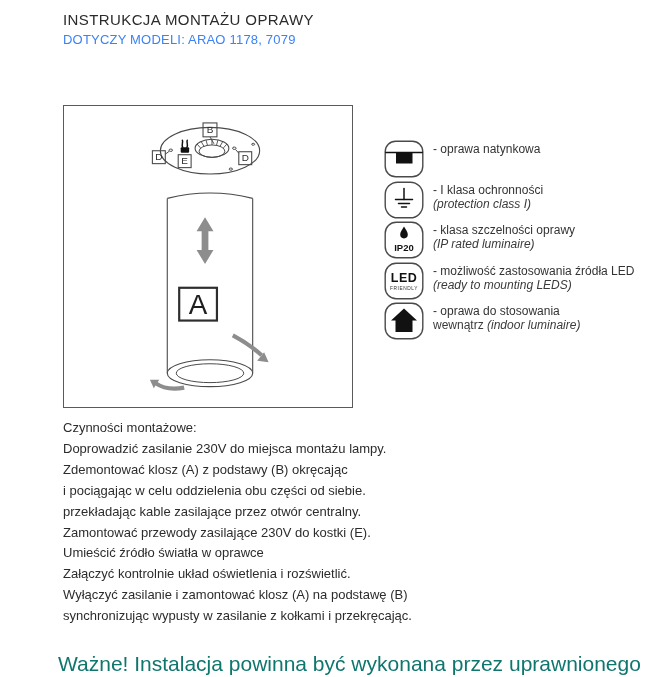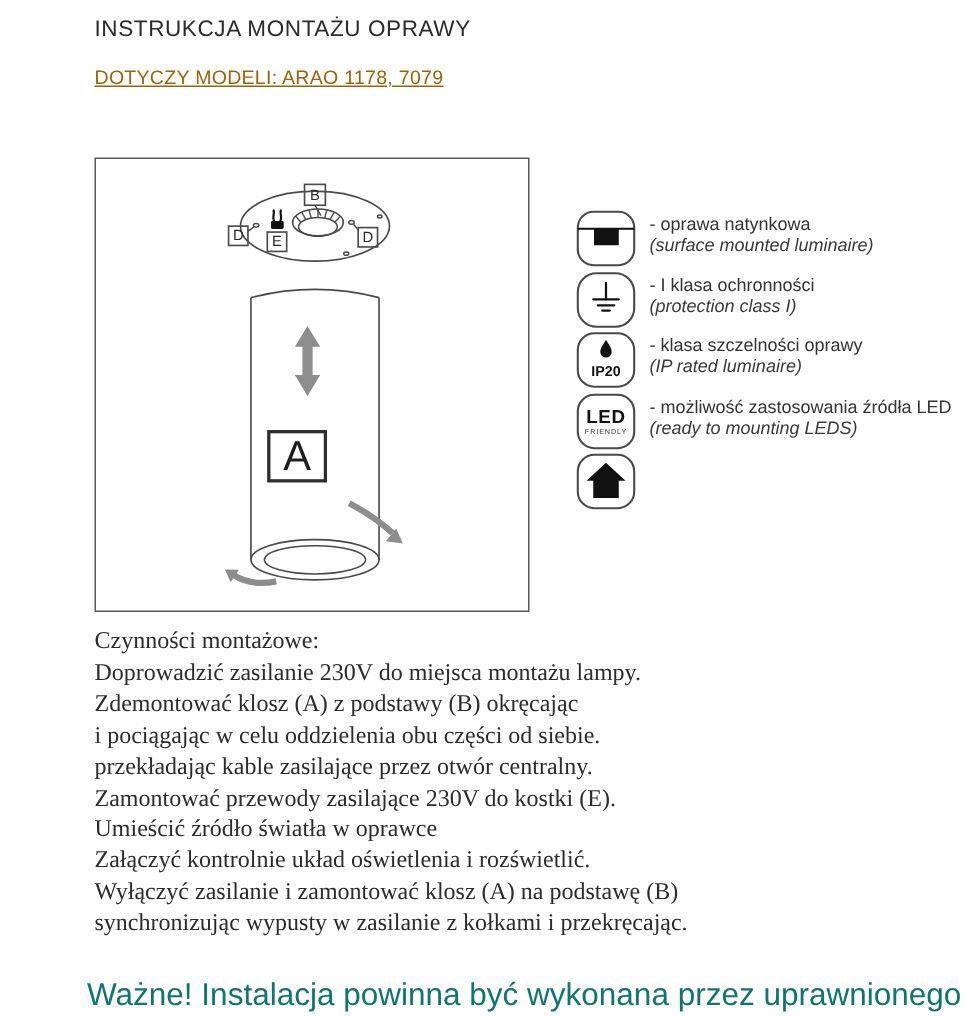--- a/index.html
+++ b/index.html
@@ -1,31 +1,31 @@
 <!DOCTYPE html>
 <html><head>
 <meta charset="utf-8">
 <style>
   html,body{margin:0;padding:0;background:#fff;}
   .page{position:relative;width:650px;height:677px;background:#ffffff;overflow:hidden;
         font-family:"Liberation Sans", sans-serif;color:#2d2d2d;}
   .title{position:absolute;left:63px;top:11px;font-size:15px;font-weight:normal;
          letter-spacing:.4px;color:#2b2b2b;}
-  .subtitle{position:absolute;left:63px;top:44px;font-size:13px;color:#a16207;letter-spacing:.2px;text-decoration:underline;}
+  .subtitle{position:absolute;left:63px;top:32px;font-size:13px;color:#3b82f6;letter-spacing:.2px;}
   .diagram-frame{position:absolute;left:63px;top:105px;width:290px;height:303px;
                  border:1px solid #5a5a5a;box-sizing:border-box;}
   .diagram-frame svg{display:block;}
   .features{position:absolute;left:384px;top:140px;display:flex;flex-direction:column;gap:2.5px;}
   .feature-row{display:flex;align-items:flex-start;gap:9px;height:38px;}
   .feature-icon{flex:none;}
   .feature-text{padding-top:2px;font-size:12px;line-height:14px;color:#333;}
   .feature-text .l2{font-style:italic;color:#3a3a3a;}
   .feature-text .l2-prefix{font-style:normal;}
-  .instructions{position:absolute;left:63px;top:418px;width:540px;font-size:16px;
-                line-height:20.9px;color:#2c2c2c;font-family:Liberation Serif, serif;}
+  .instructions{position:absolute;left:63px;top:418px;width:540px;font-size:13px;
+                line-height:20.9px;color:#2c2c2c;}
   .warning{position:absolute;left:58px;top:652px;font-size:21px;color:#0f766e;}
   .sym{stroke:#4a4a4a;fill:none;}
   .icon-box{stroke:#4a4a4a;stroke-width:1.4;fill:none;}
   .icon-glyph{stroke:#111;stroke-width:1.5;fill:none;stroke-linecap:round;}
   .svg-label{font-family:"Liberation Sans",sans-serif;font-size:10px;fill:#2b2b2b;text-anchor:middle;}
 </style>
 </head>
 <body>
 
 <div class="page">
@@ -115,21 +115,20 @@
   <div class="features">
 
     <div class="feature-row">
       <svg class="feature-icon" width="40" height="38" viewBox="0 0 40 38">
         <rect class="icon-box" x="1.2" y="1.2" width="37.6" height="35.6" rx="10.5"></rect>
         <line x1="1.2" y1="12.5" x2="38.8" y2="12.5" stroke="#111" stroke-width="1.4"></line>
         <rect x="12" y="12.5" width="16.5" height="11" fill="#111"></rect>
       </svg>
       <div class="feature-text">
         <div class="l1">- oprawa natynkowa</div>
-        <div class="l2">(surface mounted luminaire)</div>
       </div>
     </div>
 
     <div class="feature-row">
       <svg class="feature-icon" width="40" height="38" viewBox="0 0 40 38">
         <rect class="icon-box" x="1.2" y="1.2" width="37.6" height="35.6" rx="12.5"></rect>
         <g class="icon-glyph">
           <line x1="20" y1="7.5" x2="20" y2="18.5"></line>
           <line x1="11.5" y1="18.5" x2="28.5" y2="18.5"></line>
           <line x1="14.5" y1="22.5" x2="25.5" y2="22.5"></line>
@@ -164,20 +163,24 @@
         <div class="l1">- możliwość zastosowania źródła LED</div>
         <div class="l2">(ready to mounting LEDS)</div>
       </div>
     </div>
 
     <div class="feature-row">
       <svg class="feature-icon" width="40" height="38" viewBox="0 0 40 38">
         <rect class="icon-box" x="1.2" y="1.2" width="37.6" height="35.6" rx="11"></rect>
         <path d="M20,6.5 L33,18.5 L28.5,18.5 L28.5,30 L11.5,30 L11.5,18.5 L7,18.5 Z" fill="#111"></path>
       </svg>
+      <div class="feature-text">
+        <div class="l1">- oprawa do stosowania</div>
+        <div class="l2"><span class="l2-prefix">wewnątrz </span><span>(indoor luminaire)</span></div>
+      </div>
     </div>
 
   </div>
 
   <div class="instructions">
     <div>Czynności montażowe:</div>
     <div>Doprowadzić zasilanie 230V do miejsca montażu lampy.</div>
     <div>Zdemontować klosz (A) z podstawy (B) okręcając</div>
     <div>i pociągając w celu oddzielenia obu części od siebie.</div>
     <div>przekładając kable zasilające przez otwór centralny.</div>

